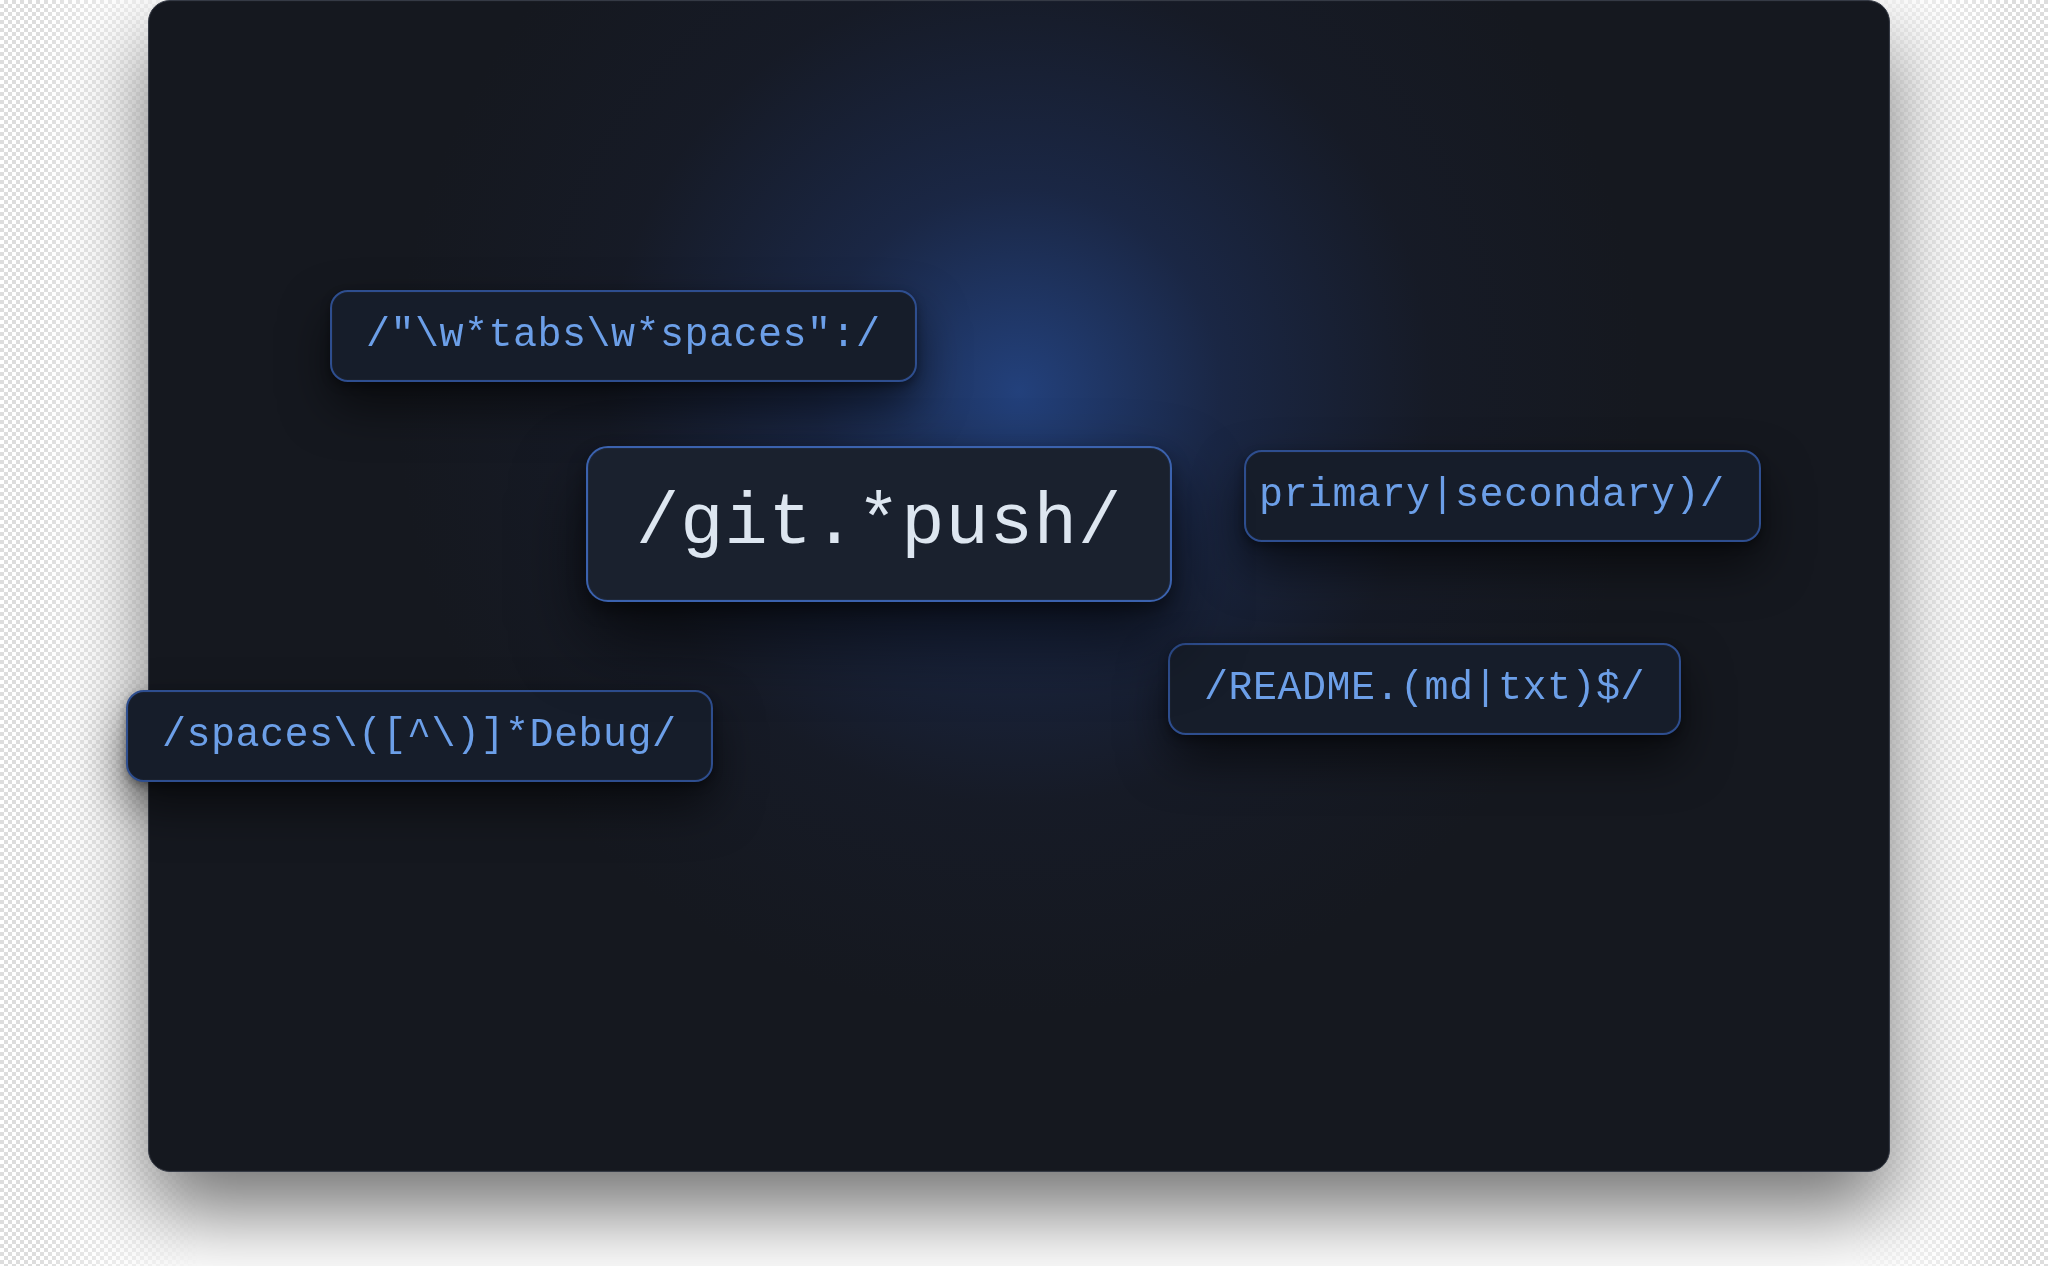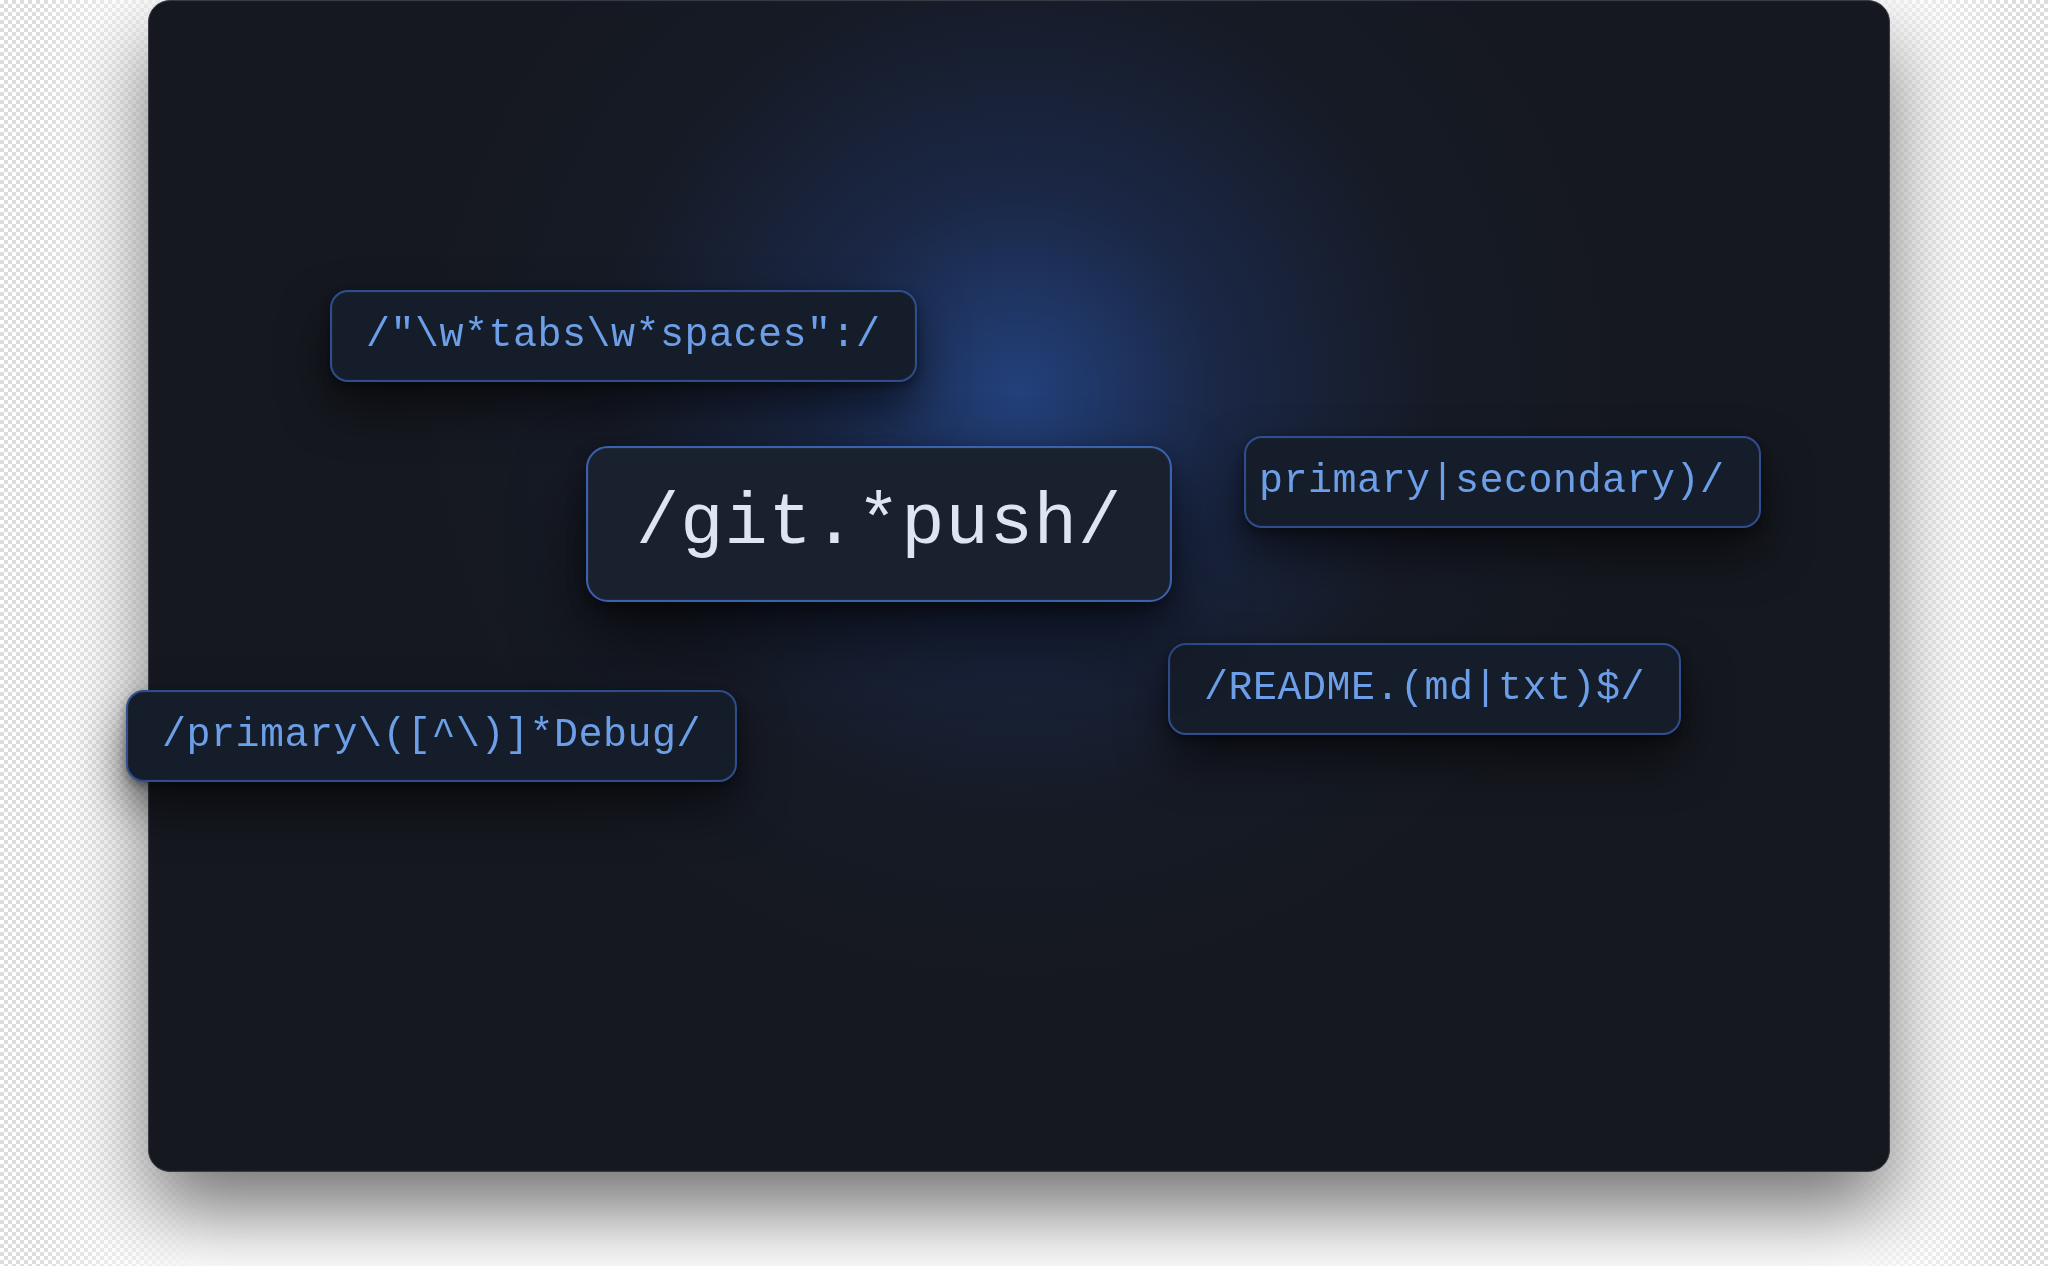--- a/index.html
+++ b/index.html
@@ -111,21 +111,21 @@
     box-shadow:
       0 36px 70px rgba(0,0,0,0.6),
       0 8px 18px rgba(0,0,0,0.4),
       inset 0 0 0 1px rgba(110,160,255,0.06);
     margin-left: 32px;
   }
 
   
   .pos-tabs    { left: 330px;  top: 290px;  z-index: 2; }
   .pos-hero    { left: 554px;  top: 446px;  z-index: 5; }
-  .pos-primary { left: 1244px; top: 436px;  z-index: 3; padding-left: 13px; }
+  .pos-primary { left: 1244px; top: 450px;  z-index: 3; padding-left: 13px; }
   .pos-readme  { left: 1168px; top: 643px;  z-index: 3; }
   .pos-derive  { left: 126px;  top: 690px;  z-index: 4; }
 
 </style>
 </head>
 <body>
 
 <div class="stage">
 
   <div class="checker-left"></div>
@@ -136,15 +136,15 @@
   </div>
 
   <div class="chip chip-small pos-tabs">/"\w*tabs\w*spaces":/</div>
 
   <div class="chip chip-small pos-primary">primary|secondary)/</div>
 
   <div class="chip chip-hero pos-hero">/git.*push/</div>
 
   <div class="chip chip-small pos-readme">/README.(md|txt)$/</div>
 
-  <div class="chip chip-small pos-derive">/primary\([^\)]*Debug/</div>
+  <div class="chip chip-small pos-derive">/spaces\([^\)]*Debug/</div>
 
 </div>
 
 </body></html>

